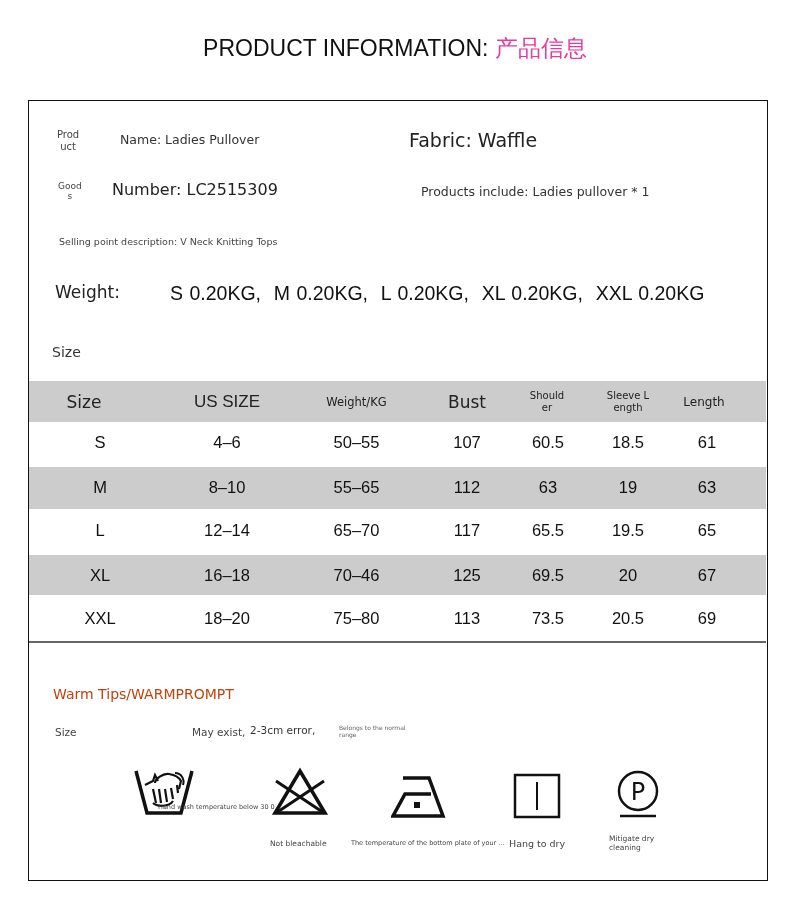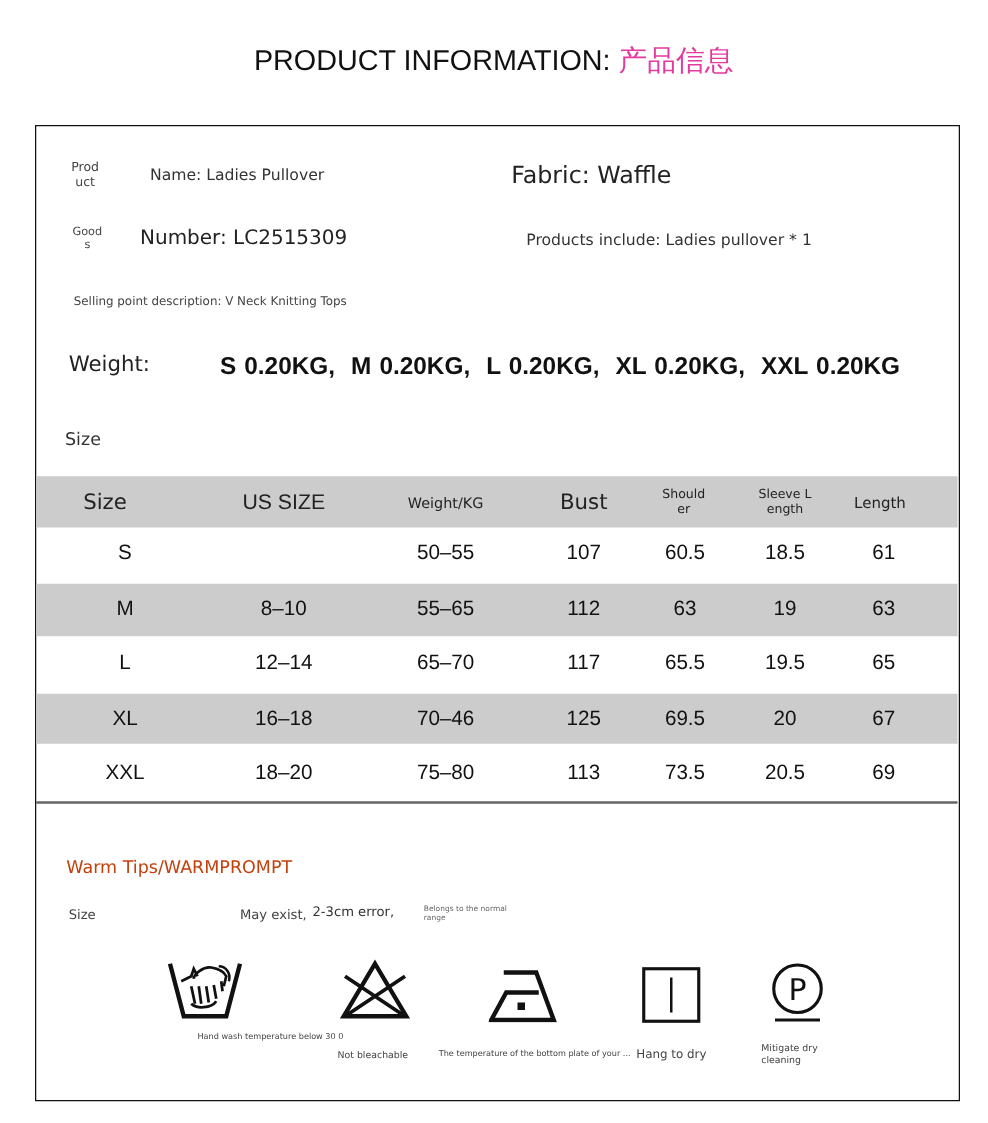--- a/index.html
+++ b/index.html
@@ -77,37 +77,38 @@
     <div>Good</div>
     <div>s</div>
   </div>
   <div class="abs number-line" style="left:83px; top:79px;">Number: LC2515309</div>
 
   <div class="abs include-line" style="left:392px; top:83px;">Products include: Ladies pullover * 1</div>
 
   <div class="abs selling-line" style="left:30px; top:135px;">Selling point description: V Neck Knitting Tops</div>
 
   <div class="abs weight-label" style="left:26px; top:181px;">Weight:</div>
-  <div class="abs weight-values" style="left:147px; top:181px; white-space:pre;font-weight:bold;">S 0.20KG,  M 0.20KG,  L 0.20KG,  XL 0.20KG,  XXL 0.20KG</div>
+  <div class="abs weight-values" style="left:141px; top:181px; white-space:pre;">S 0.20KG,  M 0.20KG,  L 0.20KG,  XL 0.20KG,  XXL 0.20KG</div>
 
   <div class="abs size-heading" style="left:23px; top:243px;">Size</div>
 
   <div class="size-table">
     <div class="row shade hdr" style="top:0;">
       <div class="cell c0" style="left:18px; width:74px;">Size</div>
       <div class="cell c2" style="left:285px; width:85px;">Weight/KG</div>
       <div class="cell c1" style="left:158px; width:80px;">US SIZE</div>
       <div class="cell c3" style="left:408px; width:60px;">Bust</div>
       <div class="cell c4" style="left:498px; width:40px;">Should er</div>
       <div class="cell c5" style="left:577px; width:44px;">Sleeve L ength</div>
       <div class="cell c6" style="left:645px; width:60px;">Length</div>
     </div>
 
     <div class="row" style="top:41px;">
       <div class="cell" style="left:41px; width:60px;">S</div>
+      <div class="cell" style="left:158px; width:80px;">4–6</div>
       <div class="cell" style="left:285px; width:85px;">50–55</div>
       <div class="cell" style="left:408px; width:60px;">107</div>
       <div class="cell" style="left:489px; width:60px;">60.5</div>
       <div class="cell" style="left:569px; width:60px;">18.5</div>
       <div class="cell" style="left:648px; width:60px;">61</div>
     </div>
 
     <div class="row shade" style="top:86px; height:42px;">
       <div class="cell" style="left:41px; width:60px;">M</div>
       <div class="cell" style="left:158px; width:80px;">8–10</div>
@@ -157,21 +158,21 @@
   <div class="abs tips-err" style="left:221px; top:623px;">2-3cm error,</div>
   <div class="abs tips-normal" style="left:310px; top:623px;">Belongs to the normal range</div>
 
   <svg class="care-icon" style="left:104px; top:666px;" width="62" height="52" viewBox="0 0 62 52">
     <path d="M3 4 L14 46 L48 46 L59 4" fill="none" stroke="#111" stroke-width="3.5"></path>
     <path d="M12 18 L20 14 L22 8 L25 14 M22 16 C22 12,30 6,36 7 C42 8,46 10,48 14 L46 22" fill="none" stroke="#111" stroke-width="2.2"></path>
     <path d="M20 22 L23 36 M26 22 L28 36 M32 22 L34 35 M38 21 L40 32 M44 18 L45 26" fill="none" stroke="#111" stroke-width="2.2"></path>
     <path d="M20 36 C24 40,36 40,40 34" fill="none" stroke="#111" stroke-width="2.2"></path>
     <path d="M42 6 C48 6,52 12,50 18" fill="none" stroke="#111" stroke-width="2"></path>
   </svg>
-  <div class="care-label" style="left:84px; top:724px;padding-left:45px;">Hand wash temperature below 30 0</div>
+  <div class="care-label" style="left:84px; top:702px;padding-left:45px;">Hand wash temperature below 30 0</div>
 
   <svg class="care-icon" style="left:241px; top:666px;" width="60" height="50" viewBox="0 0 60 50">
     <path d="M30 4 L55 46 L5 46 Z" fill="none" stroke="#111" stroke-width="3.5"></path>
     <path d="M6 14 L54 46 M54 14 L6 46" fill="none" stroke="#111" stroke-width="3"></path>
   </svg>
   <div class="care-label big" style="left:241px; top:738px; font-size:7.5px;">Not bleachable</div>
 
   <svg class="care-icon" style="left:362px; top:673px;" width="56" height="44" viewBox="0 0 56 44">
     <path d="M12 4 L38 4 L52 42 L2 42 L14 20 L40 20" fill="none" stroke="#111" stroke-width="3.5" stroke-linejoin="miter"></path>
     <rect x="23" y="28" width="6" height="6" fill="#111"></rect>

